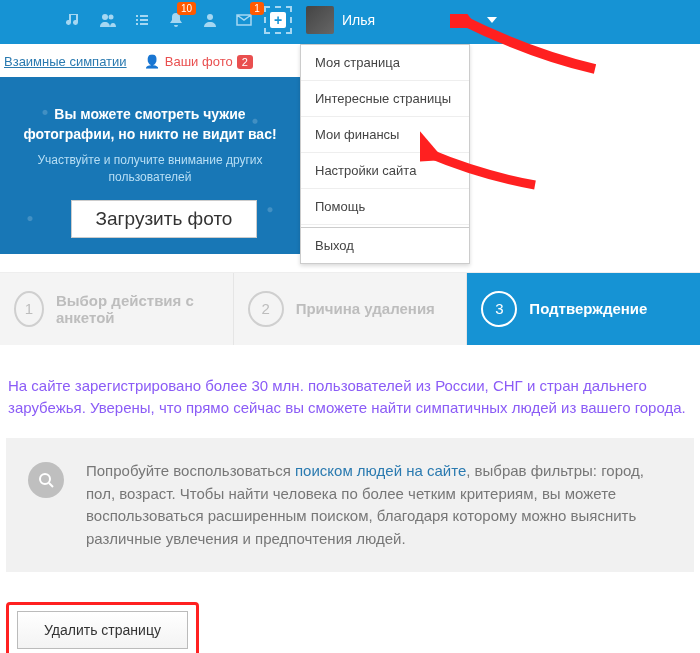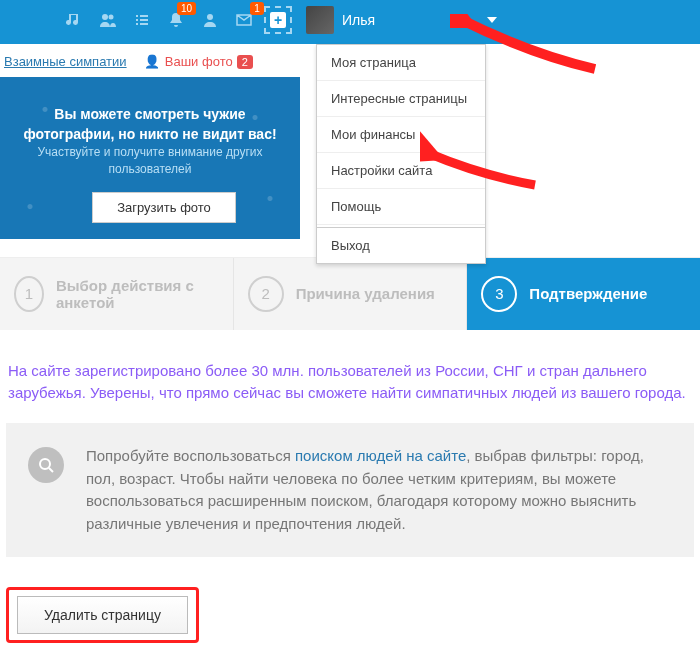--- a/index.html
+++ b/index.html
@@ -9,21 +9,21 @@
   .topbar { background: #1693d4; height: 44px; display: flex; align-items: center; padding: 0 60px 4px 60px; position: relative; }
   .tb-icon { width: 28px; height: 28px; margin-right: 6px; display: flex; align-items: center; justify-content: center; color: #a5d7f2; position: relative; }
   .tb-badge { position: absolute; top: -4px; right: -6px; background: #ff5a00; color: #fff; font-size: 10px; border-radius: 3px; padding: 1px 4px; min-width: 14px; text-align: center; }
   .tb-plus { width: 28px; height: 28px; border: 2px dashed #a5d7f2; display: flex; align-items: center; justify-content: center; margin-right: 14px; }
   .tb-plus-inner { width: 16px; height: 16px; background: #fff; color: #1693d4; font-weight: bold; font-size: 14px; display: flex; align-items: center; justify-content: center; border-radius: 2px; }
   .tb-avatar { width: 28px; height: 28px; background: #333; border-radius: 2px; margin-right: 8px; background-image: linear-gradient(135deg,#444,#666); }
   .tb-user { color: #fff; font-size: 14px; margin-right: 112px; }
   .tb-caret { width: 0; height: 0; border-left: 5px solid transparent; border-right: 5px solid transparent; border-top: 6px solid #fff; }
 
   
-  .dropdown { position: absolute; top: 44px; left: 316px; width: 170px; background: #fff; border: 1px solid #ccc; box-shadow: 0 2px 4px rgba(0,0,0,0.15); z-index: 20; }
+  .dropdown { position: absolute; top: 44px; left: 300px; width: 170px; background: #fff; border: 1px solid #ccc; box-shadow: 0 2px 4px rgba(0,0,0,0.15); z-index: 20; }
   .dropdown-item { padding: 10px 14px; font-size: 13px; color: #444; border-bottom: 1px solid #eee; cursor: pointer; }
   .dropdown-item:last-child { border-bottom: none; border-top: 1px solid #ccc; margin-top: 2px; }
 
   
   .arrow1 { position: absolute; top: 14px; left: 450px; width: 150px; height: 70px; z-index: 30; pointer-events: none; }
   .arrow2 { position: absolute; top: 125px; left: 420px; width: 120px; height: 70px; z-index: 30; pointer-events: none; }
 
   
   .subtabs { display: flex; align-items: center; padding: 10px 4px 0 4px; font-size: 13px; position: relative; }
   .subtab-link { color: #2a7ab0; margin-right: 18px; text-decoration: underline; }
@@ -34,22 +34,22 @@
   
   .main-row { display: flex; margin-top: 8px; position: relative; }
   .promo { width: 300px; min-height: 150px; background: #1877b6; color: #fff; padding: 28px 16px 16px 16px; text-align: center; position: relative; overflow: hidden; }
   .promo::before { content:""; position:absolute; inset:0; background:
     radial-gradient(circle at 15% 20%, rgba(255,255,255,0.18) 2px, transparent 3px),
     radial-gradient(circle at 85% 25%, rgba(255,255,255,0.18) 2px, transparent 3px),
     radial-gradient(circle at 10% 80%, rgba(255,255,255,0.18) 2px, transparent 3px),
     radial-gradient(circle at 90% 75%, rgba(255,255,255,0.18) 2px, transparent 3px);
   }
   .promo h3 { font-size: 14px; font-weight: bold; line-height: 1.4; position: relative; }
-  .promo p { font-size: 12px; color: #b8dff5; line-height: 1.4; position: relative; }
-  .promo button { margin-top: 14px; background: #fff; color: #333; border: 1px solid #ccc; padding: 7px 24px; font-size: 13px; cursor: pointer; position: relative; margin-left: 28px; }
+  .promo p { font-size: 12px; color: #b8dff5; margin-top: 8px; line-height: 1.4; position: relative; }
+  .promo button { margin-top: 14px; background: #fff; color: #333; border: 1px solid #ccc; padding: 7px 24px; font-size: 19px; cursor: pointer; position: relative; margin-left: 28px; }
   .right-of-promo { flex: 1; position: relative; }
   .cat-peek { width: 46px; height: 100px; background: linear-gradient(#3bb3f0,#1693d4); margin: 10px 0 0 16px; border-radius: 4px; display:flex; align-items:center; justify-content:center; color:#fff; font-size:28px; }
   .game-link { position:absolute; bottom:8px; left:16px; color:#2a7ab0; font-size:13px; }
 
   
   .steps { display: flex; margin-top: 18px; border-top: 1px solid #eee; }
   .step { flex: 1; display: flex; align-items: center; padding: 18px 14px; background: #f4f4f4; color: #bdbdbd; font-weight: bold; font-size: 15px; }
   .step + .step { border-left: 1px solid #e5e5e5; }
   .step-num { width: 36px; height: 36px; border: 2px solid #cfcfcf; border-radius: 50%; display: flex; align-items: center; justify-content: center; margin-right: 12px; color: #bdbdbd; font-weight: normal; }
   .step.active { background: #1693d4; color: #fff; }

